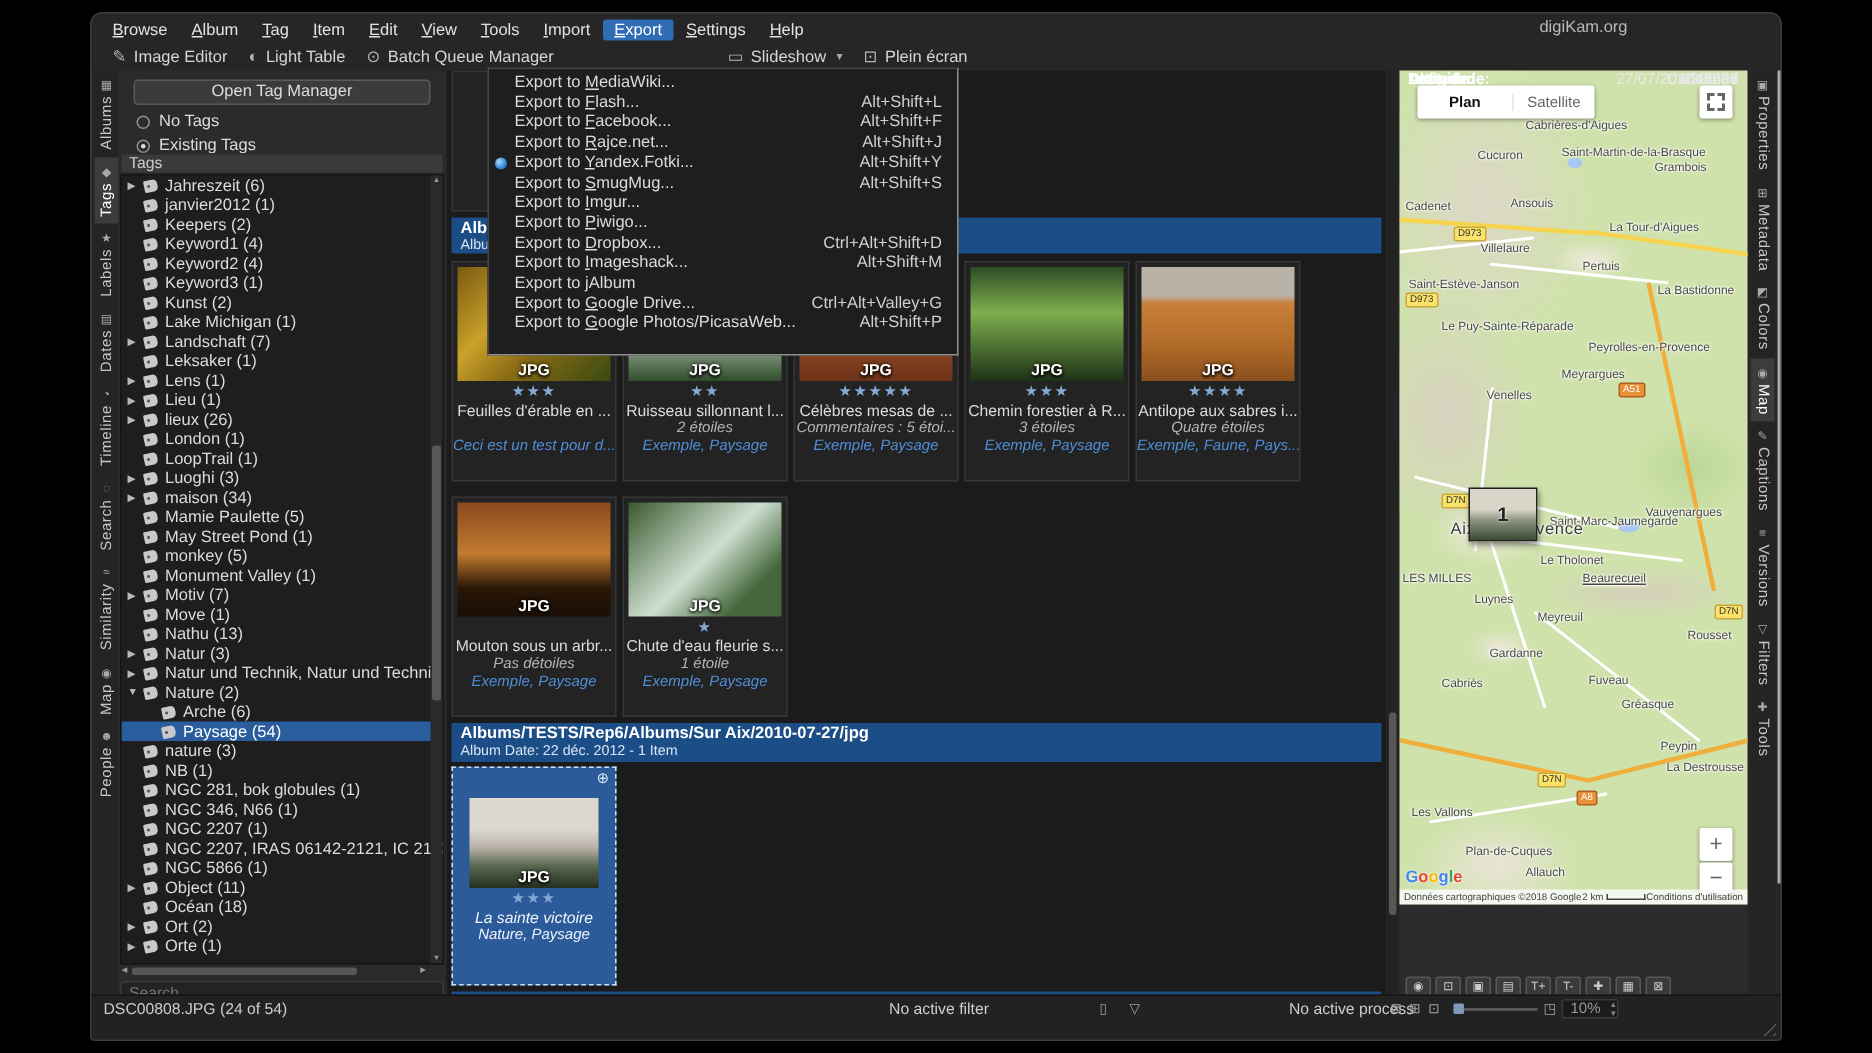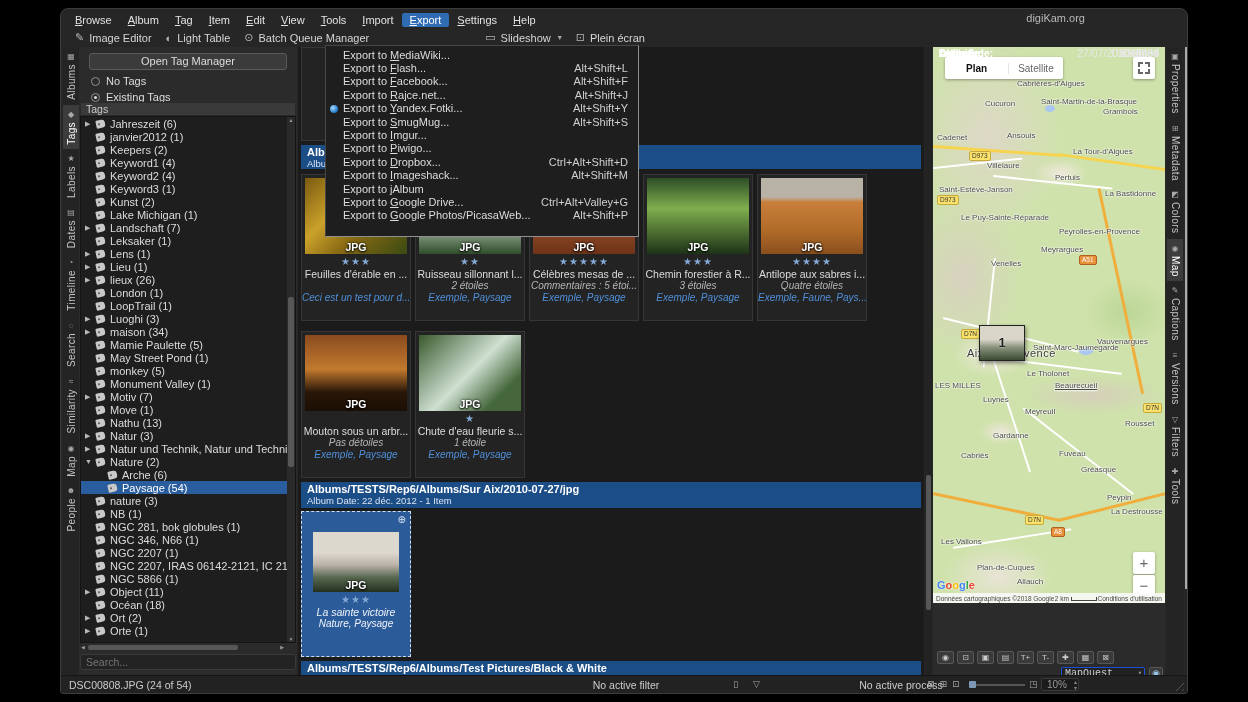--- a/index.html
+++ b/index.html
@@ -138,21 +138,21 @@
   #maptools { position:absolute; left:4px; top:603px; height:14px; display:flex; gap:3px; align-items:center; }
   .mtb { min-width:17px; height:13px; background:#3a3a3a; border:1px solid #585858; border-radius:2px;
     color:#ccc; font-size:8px; text-align:center; line-height:11px; padding:0 2px; }
   #provider { position:absolute; left:128px; top:620px; width:84px; height:13px; background:#222;
     border:1px solid #1d4ed8; border-radius:2px; color:#ccc; font-size:10px; padding:0 3px; line-height:11px;font-family:Liberation Mono, monospace; }
   #provider .pa { position:absolute; right:2px; top:0; font-size:7px; color:#999; }
   #provider-globe { position:absolute; left:216px; top:620px; width:14px; height:13px; background:#3a3a3a;
     border:1px solid #585858; border-radius:2px; color:#9cc6e8; font-size:9px; text-align:center; line-height:11px; }
 
   
-  #statusbar { position:absolute; left:0; bottom:0; width:100%; height:18px; background:#222;
+  #statusbar { position:absolute; left:0; bottom:0; width:100%; height:30px; background:#222;
     border-top:1px solid #151515; font-size:10.5px; color:#ccc; }
   .sb-abs { position:absolute; top:3px; }
   .sb-ico { color:#a5a5a5; font-size:9px; }
   #sb-slider { position:absolute; left:908px; top:8px; width:56px; height:2px; background:#565656; }
   #sb-sthumb { position:absolute; left:908px; top:5px; width:7px; height:7px; background:#7e99b8; border-radius:1px; }
   #sb-zoom { position:absolute; left:980px; top:2px; width:38px; height:13px; background:#1b1b1b;
     border:1px solid #3a3a3a; border-radius:2px; color:#999; font-size:10px; text-align:right; padding-right:11px; line-height:11px; }
   #sb-zoom .za { position:absolute; right:1px; top:0; font-size:6px; color:#888; line-height:6px; }
   #grip { position:absolute; right:3px; bottom:2px; width:12px; height:12px;
     background:repeating-linear-gradient(135deg,transparent 0 3px,#555 3px 4px); clip-path:polygon(100% 0,100% 100%,0 100%); }

